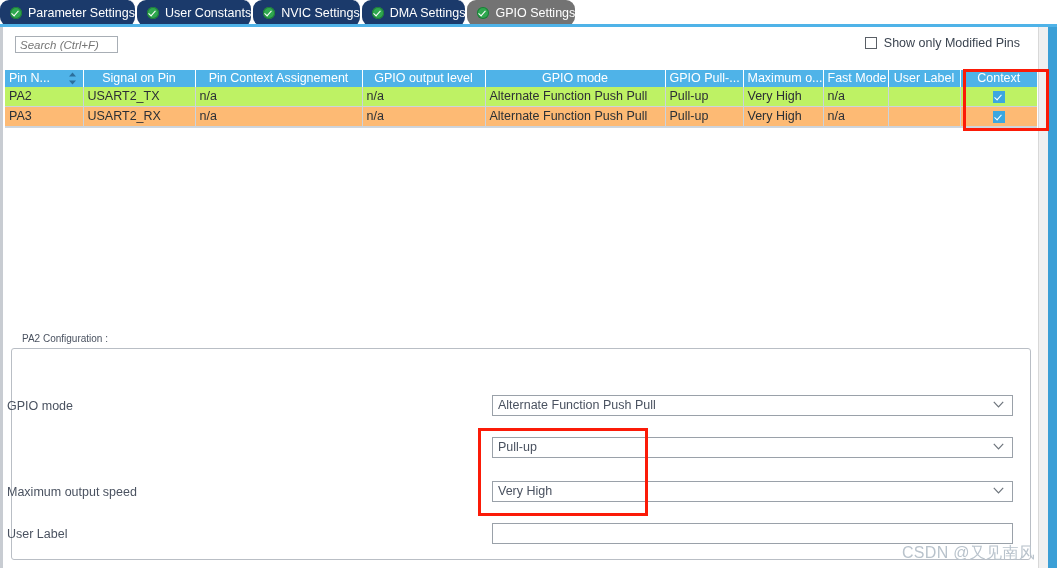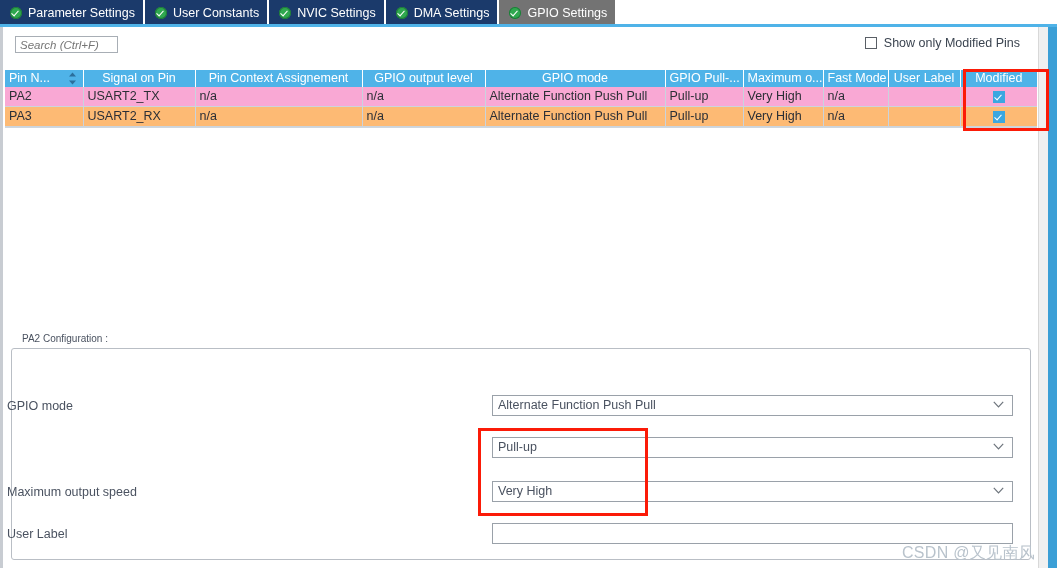--- a/index.html
+++ b/index.html
@@ -31,27 +31,28 @@
     display: flex;
     align-items: flex-start;
     height: 26px;
   }
   .tab {
     height: 26px;
     box-sizing: border-box;
     display: flex;
     align-items: center;
     gap: 6px;
-    padding: 0 8px 0 10px;
+    padding: 0 0 0 10px;
     background: #1b3a6b;
     color: #ffffff;
     font-size: 12.5px;
     border-right: 2px solid #ffffff;
     white-space: nowrap;
     line-height: 1;
+    border-radius: 9px;
   }
   .tab.active {
     background: #737373;
     color: #ffffff;
     border-right: none;
   }
   .tab .chk-circle {
     width: 12px;
     height: 12px;
     border-radius: 50%;
@@ -190,21 +191,21 @@
     padding: 0 4px;
     border-right: 1px solid #c9d3dd;
     border-bottom: 1px solid #ccd4dc;
     overflow: hidden;
     white-space: nowrap;
     text-align: left;
     color: #2b2f36;
     box-sizing: border-box;
   }
   #grid tr.row-selected td {
-    background: #f9a8d4;
+    background: #bef264;
   }
   #grid tr.row-plain td {
     background: #fdba74;
   }
   #grid td.cell-center {
     text-align: center;
   }
   .grid-check {
     display: inline-block;
     width: 12px;
@@ -396,21 +397,21 @@
         </svg>
       </th>
       <th><span>Signal on Pin</span></th>
       <th><span>Pin Context Assignement</span></th>
       <th><span>GPIO output level</span></th>
       <th><span>GPIO mode</span></th>
       <th><span>GPIO Pull-...</span></th>
       <th><span>Maximum o...</span></th>
       <th><span>Fast Mode</span></th>
       <th><span>User Label</span></th>
-      <th style="border-right:none"><span>Modified</span></th>
+      <th style="border-right:none"><span>Context</span></th>
     </tr>
   </thead>
   <tbody>
     <tr class="row-selected">
       <td>PA2</td>
       <td>USART2_TX</td>
       <td>n/a</td>
       <td>n/a</td>
       <td>Alternate Function Push Pull</td>
       <td>Pull-up</td>

